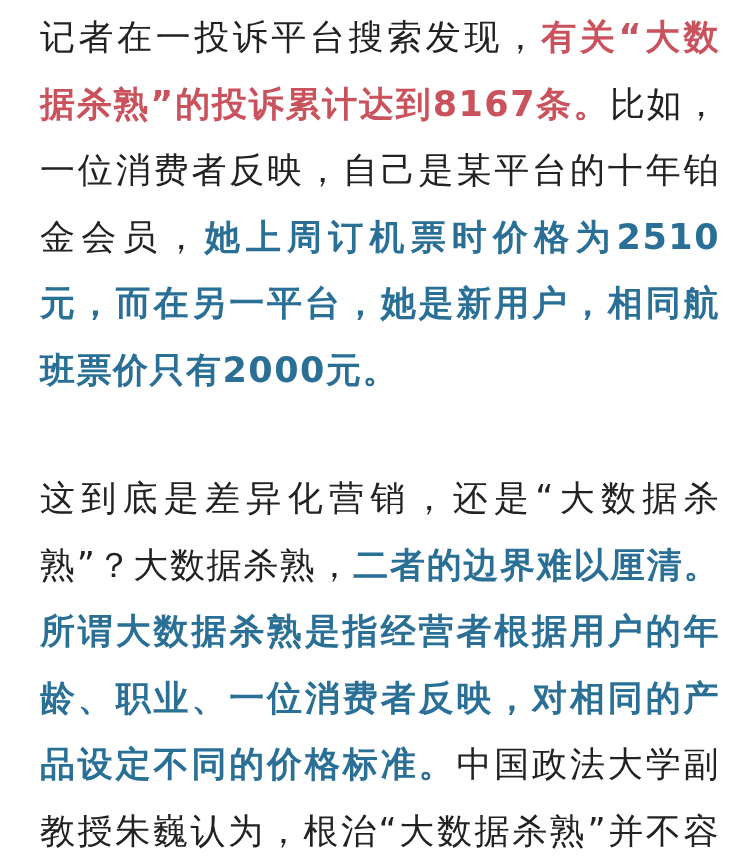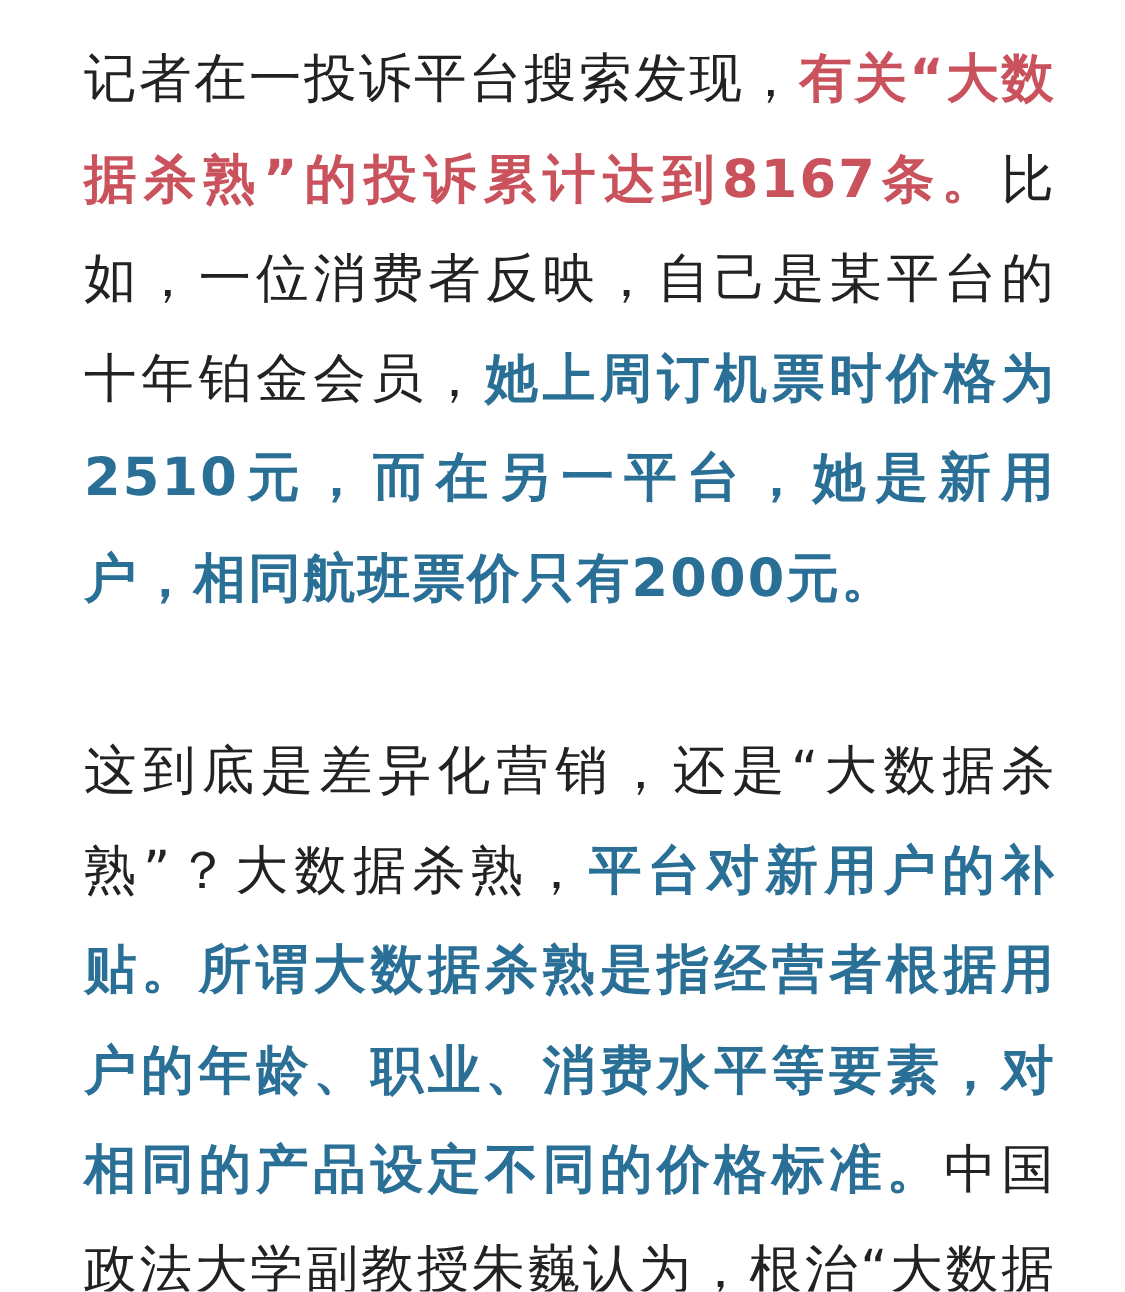--- a/index.html
+++ b/index.html
@@ -18,21 +18,21 @@
       left: 40px;
       top: 4px;
       width: 680px;
       font-family: "DejaVu Sans", "Liberation Sans", sans-serif;
       font-size: 35px;
       line-height: 66.5px;
       color: #222222;
       letter-spacing: 1.5px;
     }
     .para {
-      margin: 16px;
+      margin: 0;
       text-align: justify;
     }
     .para + .para {
       margin-top: 62px;
     }
     .hl-red {
       color: #c9525c;
       font-weight: bold;
     }
     .hl-blue {
@@ -44,15 +44,15 @@
     }
   </style>
 </head>
 <body>
 
 <div class="article">
   <p class="para">
     <span class="plain">记者在一投诉平台搜索发现，</span><span class="hl-red">有关“大数据杀熟”的投诉累计达到8167条。</span><span class="plain">比如，一位消费者反映，自己是某平台的十年铂金会员，</span><span class="hl-blue">她上周订机票时价格为2510元，而在另一平台，她是新用户，相同航班票价只有2000元。</span>
   </p>
   <p class="para">
-    <span class="plain">这到底是差异化营销，还是“大数据杀熟”？大数据杀熟，</span><span class="hl-blue">平台对新用户的补贴。所谓大数据杀熟是指经营者根据用户的年龄、职业、消费水平等要素，对相同的产品设定不同的价格标准。</span><span class="plain">中国政法大学副教授朱巍认为，根治“大数据杀熟”并不容易，原因是按照现行法律，平台对新用户的补贴、推出没有指向性的随机补贴，以及差别化调整折扣力度，并不算价格歧视。</span>
+    <span class="plain">这到底是差异化营销，还是“大数据杀熟”？大数据杀熟，</span><span class="hl-blue">二者的边界难以厘清。所谓大数据杀熟是指经营者根据用户的年龄、职业、一位消费者反映，对相同的产品设定不同的价格标准。</span><span class="plain">中国政法大学副教授朱巍认为，根治“大数据杀熟”并不容易，原因是按照现行法律，平台对新用户的补贴、推出没有指向性的随机补贴，以及差别化调整折扣力度，并不算价格歧视。</span>
   </p>
 </div>
 
 </body></html>

